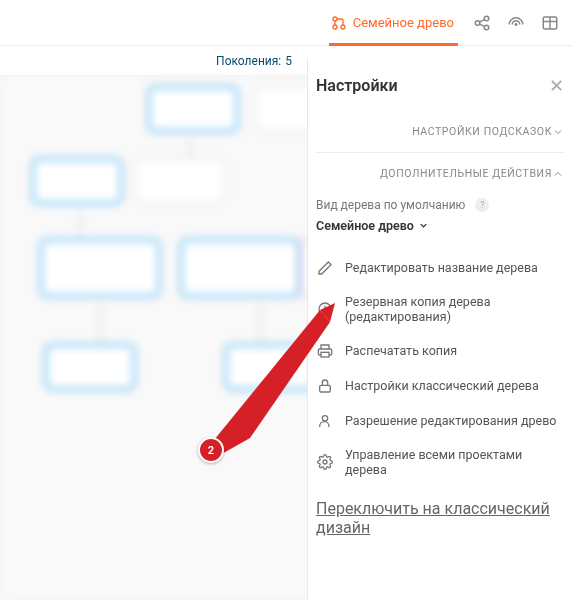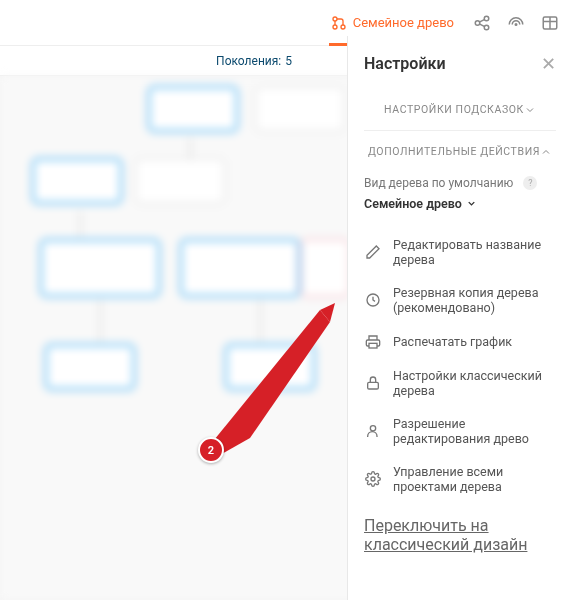--- a/index.html
+++ b/index.html
@@ -11,26 +11,26 @@
   .top-icon-btn { width: 20px; height: 20px; color: #888; cursor: pointer; display: flex; align-items: center; justify-content: center; }
   
   .info-row { position: absolute; top: 46px; left: 0; right: 0; height: 30px; background: #fff; border-bottom: 1px solid #eee; display: flex; align-items: center; justify-content: flex-end; padding-right: 280px; font-size: 12px; color: #0c4a6e; }
   
   .canvas { position: absolute; top: 76px; left: 0; right: 0; bottom: 0; background: #f9f9f9; filter: blur(4px); }
   .node { position: absolute; background: #fff; border: 1px solid #ccc; border-radius: 6px; width: 90px; height: 46px; }
   .node.sel { border: 2px solid #2aa6f2; }
   .node.red { border: 1px solid #e89; }
   .conn { position: absolute; background: #bbb; }
   
-  .panel { position: absolute; top: 36px; right: 0; bottom: 0; width: 225px; background: #fff; border-left: 1px solid #e8e8e8; padding: 18px 16px; }
+  .panel { position: absolute; top: 58px; right: 0; bottom: 0; width: 265px; background: #fff; border-left: 1px solid #e8e8e8; padding: 18px 8px; }
   .panel-head { display: flex; align-items: center; justify-content: space-between; margin-bottom: 20px; }
   .panel-title { font-size: 16px; font-weight: 600; color: #333; }
   .close-x { color: #aaa; font-size: 18px; cursor: pointer; line-height: 1; }
   
-  .section-head { display: flex; align-items: center; justify-content: center; font-size: 10.5px; letter-spacing: 0.6px; color: #888; text-transform: uppercase; padding: 10px 0; cursor: pointer; }
+  .section-head { display: flex; align-items: center; justify-content: flex-end; font-size: 10.5px; letter-spacing: 0.6px; color: #888; text-transform: uppercase; padding: 10px 0; cursor: pointer; }
   .sep { border: none; border-top: 1px solid #eee; margin: 4px 0; }
   
   .field-label { font-size: 12px; color: #777; display: flex; align-items: center; gap: 10px; margin-top: 8px; }
   .help-q { width: 14px; height: 14px; border-radius: 50%; background: #eee; color: #aaa; font-size: 9px; display: flex; align-items: center; justify-content: center; }
   .dropdown-val { font-size: 12.5px; font-weight: 600; color: #333; margin-top: 6px; display: flex; align-items: center; gap: 4px; cursor: pointer; }
   
   .action-list { margin-top: 18px; display: flex; flex-direction: column; gap: 2px; }
   .action-item { display: flex; align-items: center; gap: 12px; padding: 8px 0; font-size: 12.5px; color: #555; cursor: pointer; }
   .action-icon { width: 17px; height: 17px; color: #777; flex-shrink: 0; display: flex; align-items: center; justify-content: center; }
   
@@ -138,30 +138,30 @@
         </span>
       <span>Редактировать название дерева</span>
     </div>
     <div class="action-item">
       <span class="action-icon">
           <svg width="16" height="16" viewBox="0 0 24 24" fill="none" stroke="currentColor" stroke-width="2">
             <circle cx="12" cy="12" r="9"></circle>
             <path d="M12 7v5l3 2"></path>
           </svg>
         </span>
-      <span>Резервная копия дерева (рекомендовано)</span>
+      <span>Резервная копия дерева (редактирования)</span>
     </div>
     <div class="action-item">
       <span class="action-icon">
           <svg width="16" height="16" viewBox="0 0 24 24" fill="none" stroke="currentColor" stroke-width="2">
             <path d="M6 9V3h12v6M6 18H4a2 2 0 0 1-2-2v-5a2 2 0 0 1 2-2h16a2 2 0 0 1 2 2v5a2 2 0 0 1-2 2h-2"></path>
             <rect x="6" y="14" width="12" height="7"></rect>
           </svg>
         </span>
-      <span>Распечатать график</span>
+      <span>Распечатать копия</span>
     </div>
     <div class="action-item">
       <span class="action-icon">
           <svg width="16" height="16" viewBox="0 0 24 24" fill="none" stroke="currentColor" stroke-width="2">
             <rect x="4" y="11" width="16" height="10" rx="2"></rect>
             <path d="M8 11V7a4 4 0 1 1 8 0v4"></path>
           </svg>
         </span>
       <span>Настройки классический дерева</span>
     </div>

